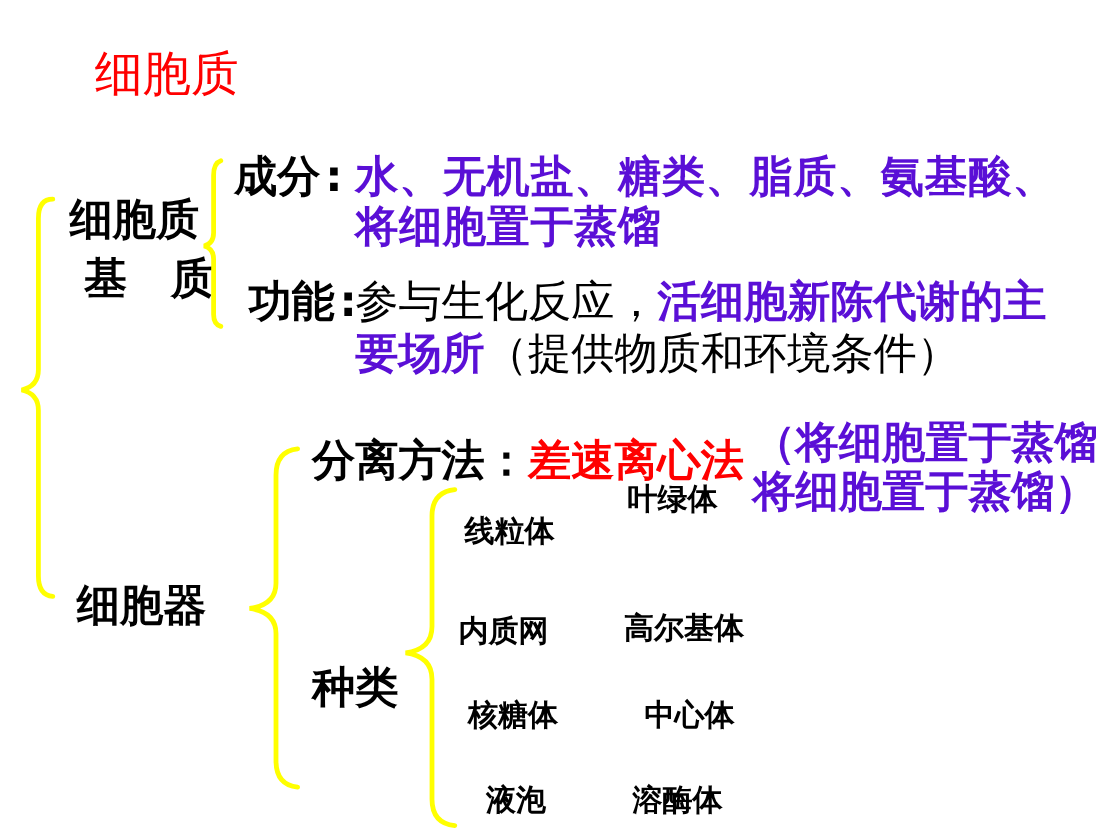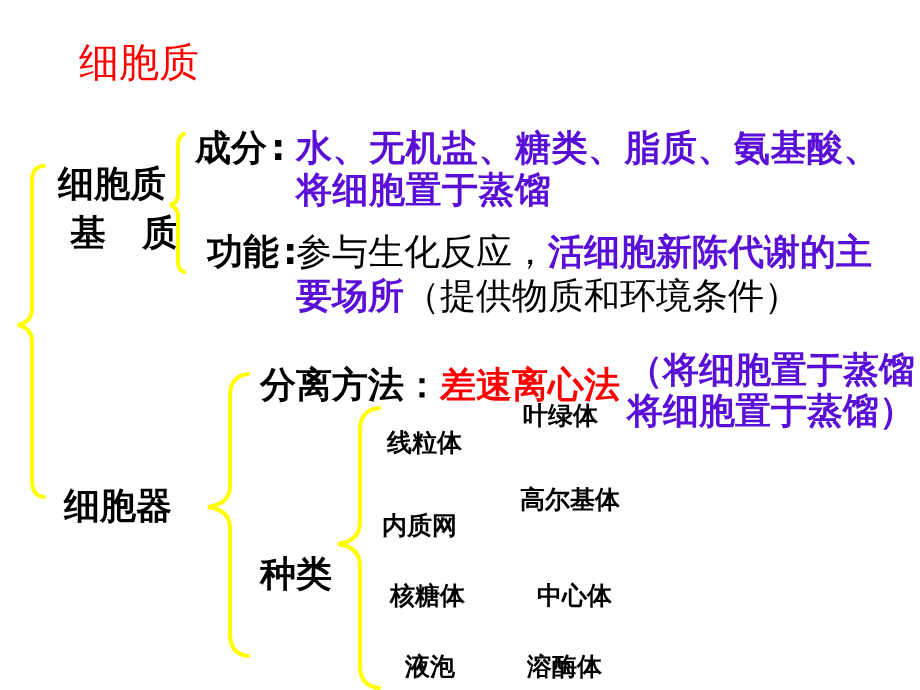--- a/index.html
+++ b/index.html
@@ -61,17 +61,17 @@
 
 <div class="t lbl" style="left:260px;top:556px;">种类</div>
 
 <svg class="brace" style="left:0;top:0;" width="400" height="690">
   <path d="M379,408 Q360,410 360,430 L360,522 Q360,541 338,544 Q360,547 360,566 L360,666 Q360,686 379,688"></path>
 </svg>
 
 <div class="t lbl-sm" style="left:387px;top:430px;">线粒体</div>
 <div class="t lbl-sm" style="left:523px;top:403px;">叶绿体</div>
 <div class="t lbl-sm" style="left:382px;top:513px;">内质网</div>
-<div class="t lbl-sm" style="left:520px;top:487px;text-align:right;">高尔基体</div>
+<div class="t lbl-sm" style="left:520px;top:511px;text-align:right;">高尔基体</div>
 <div class="t lbl-sm" style="left:390px;top:583px;">核糖体</div>
 <div class="t lbl-sm" style="left:537px;top:583px;">中心体</div>
 <div class="t lbl-sm" style="left:405px;top:654px;">液泡</div>
 <div class="t lbl-sm" style="left:527px;top:654px;">溶酶体</div>
 
 </body></html>

